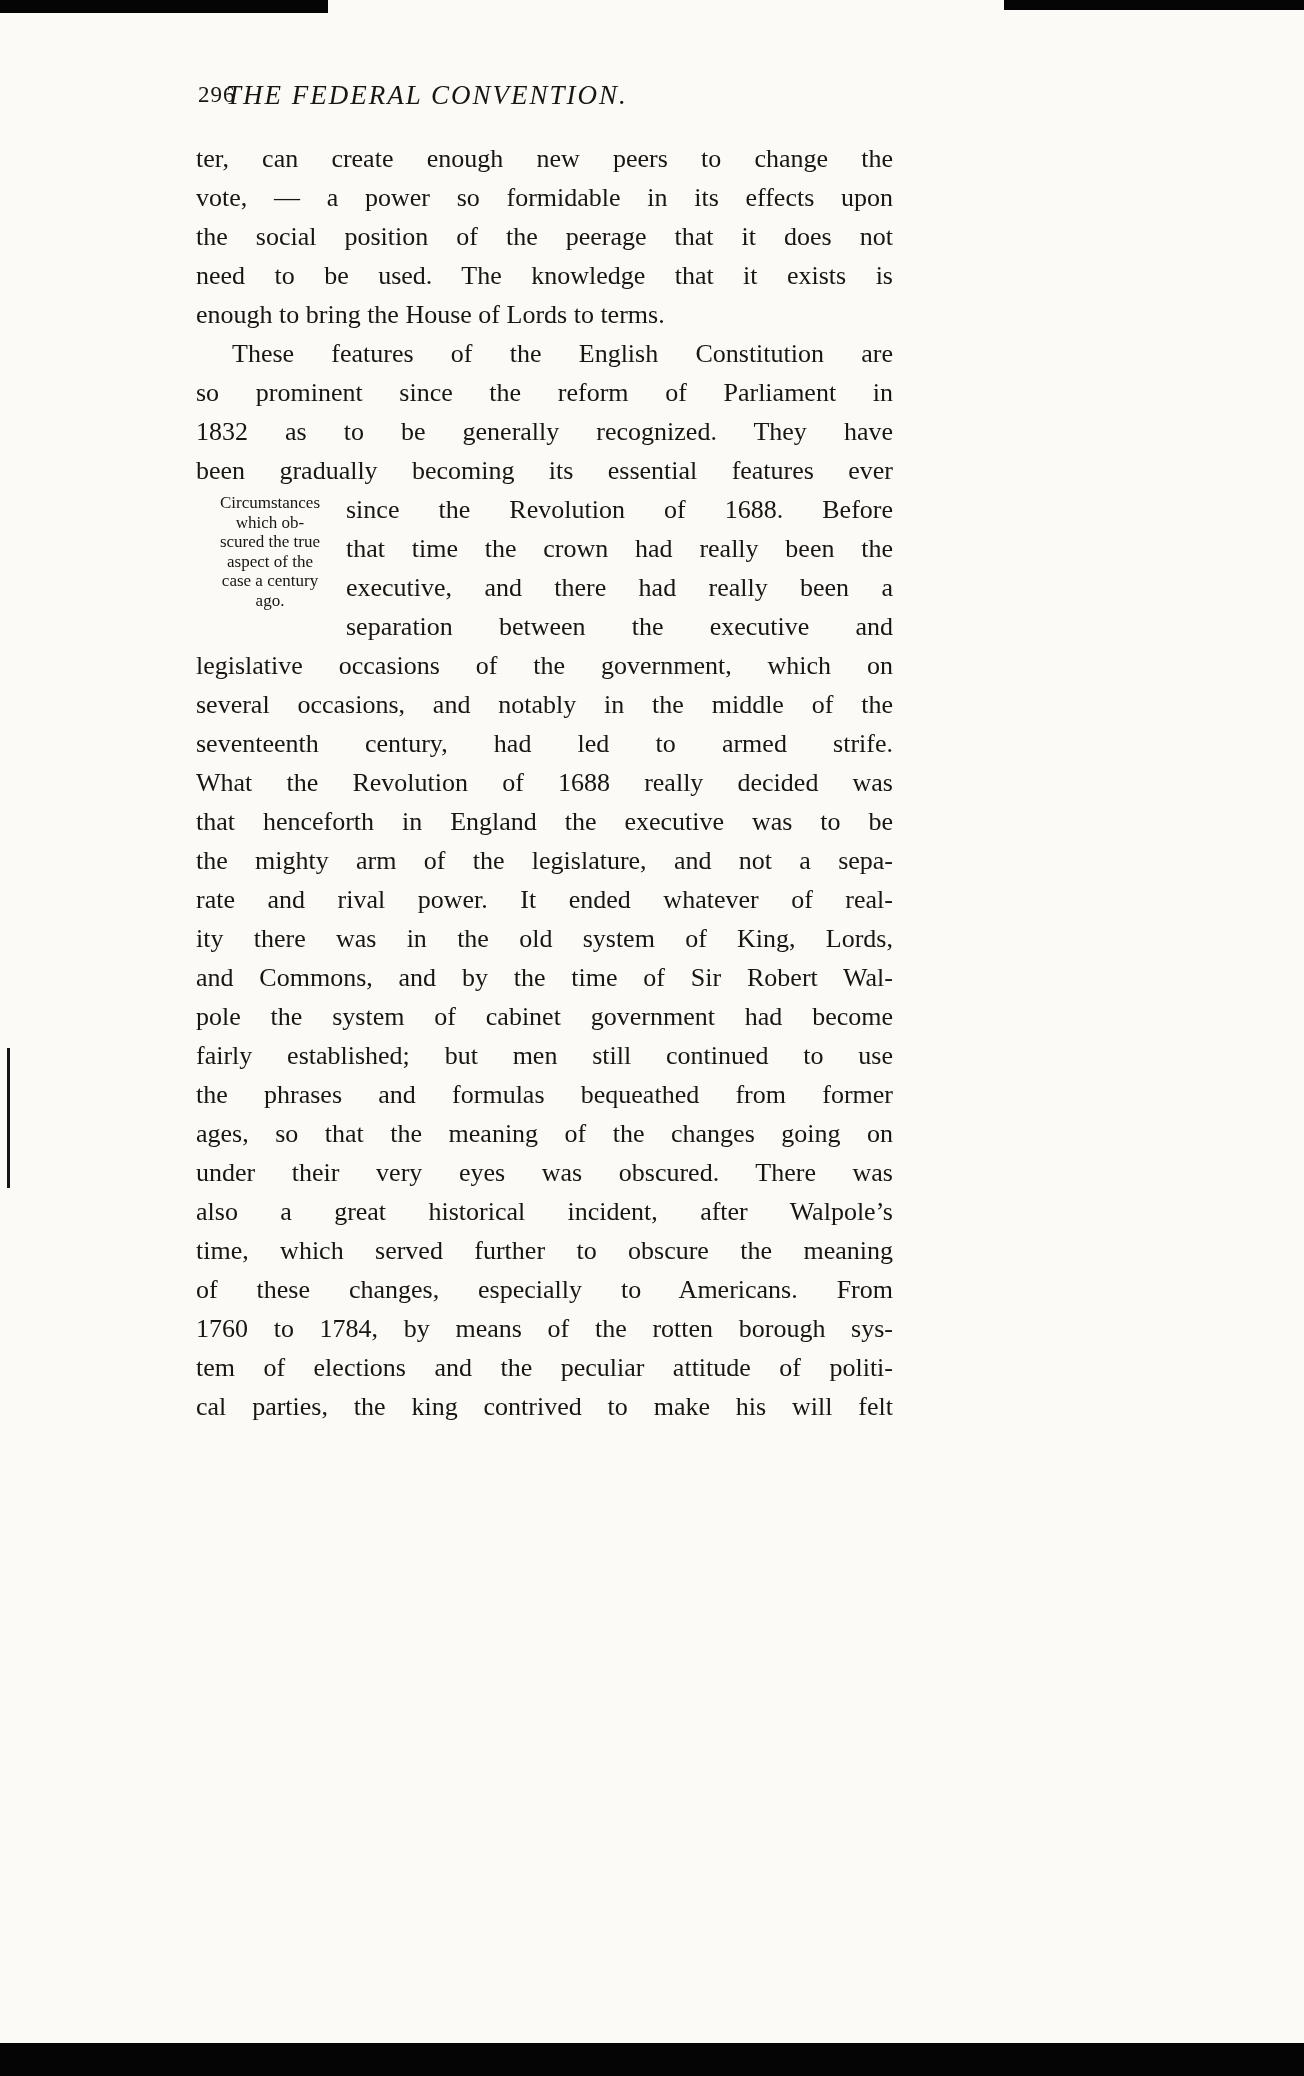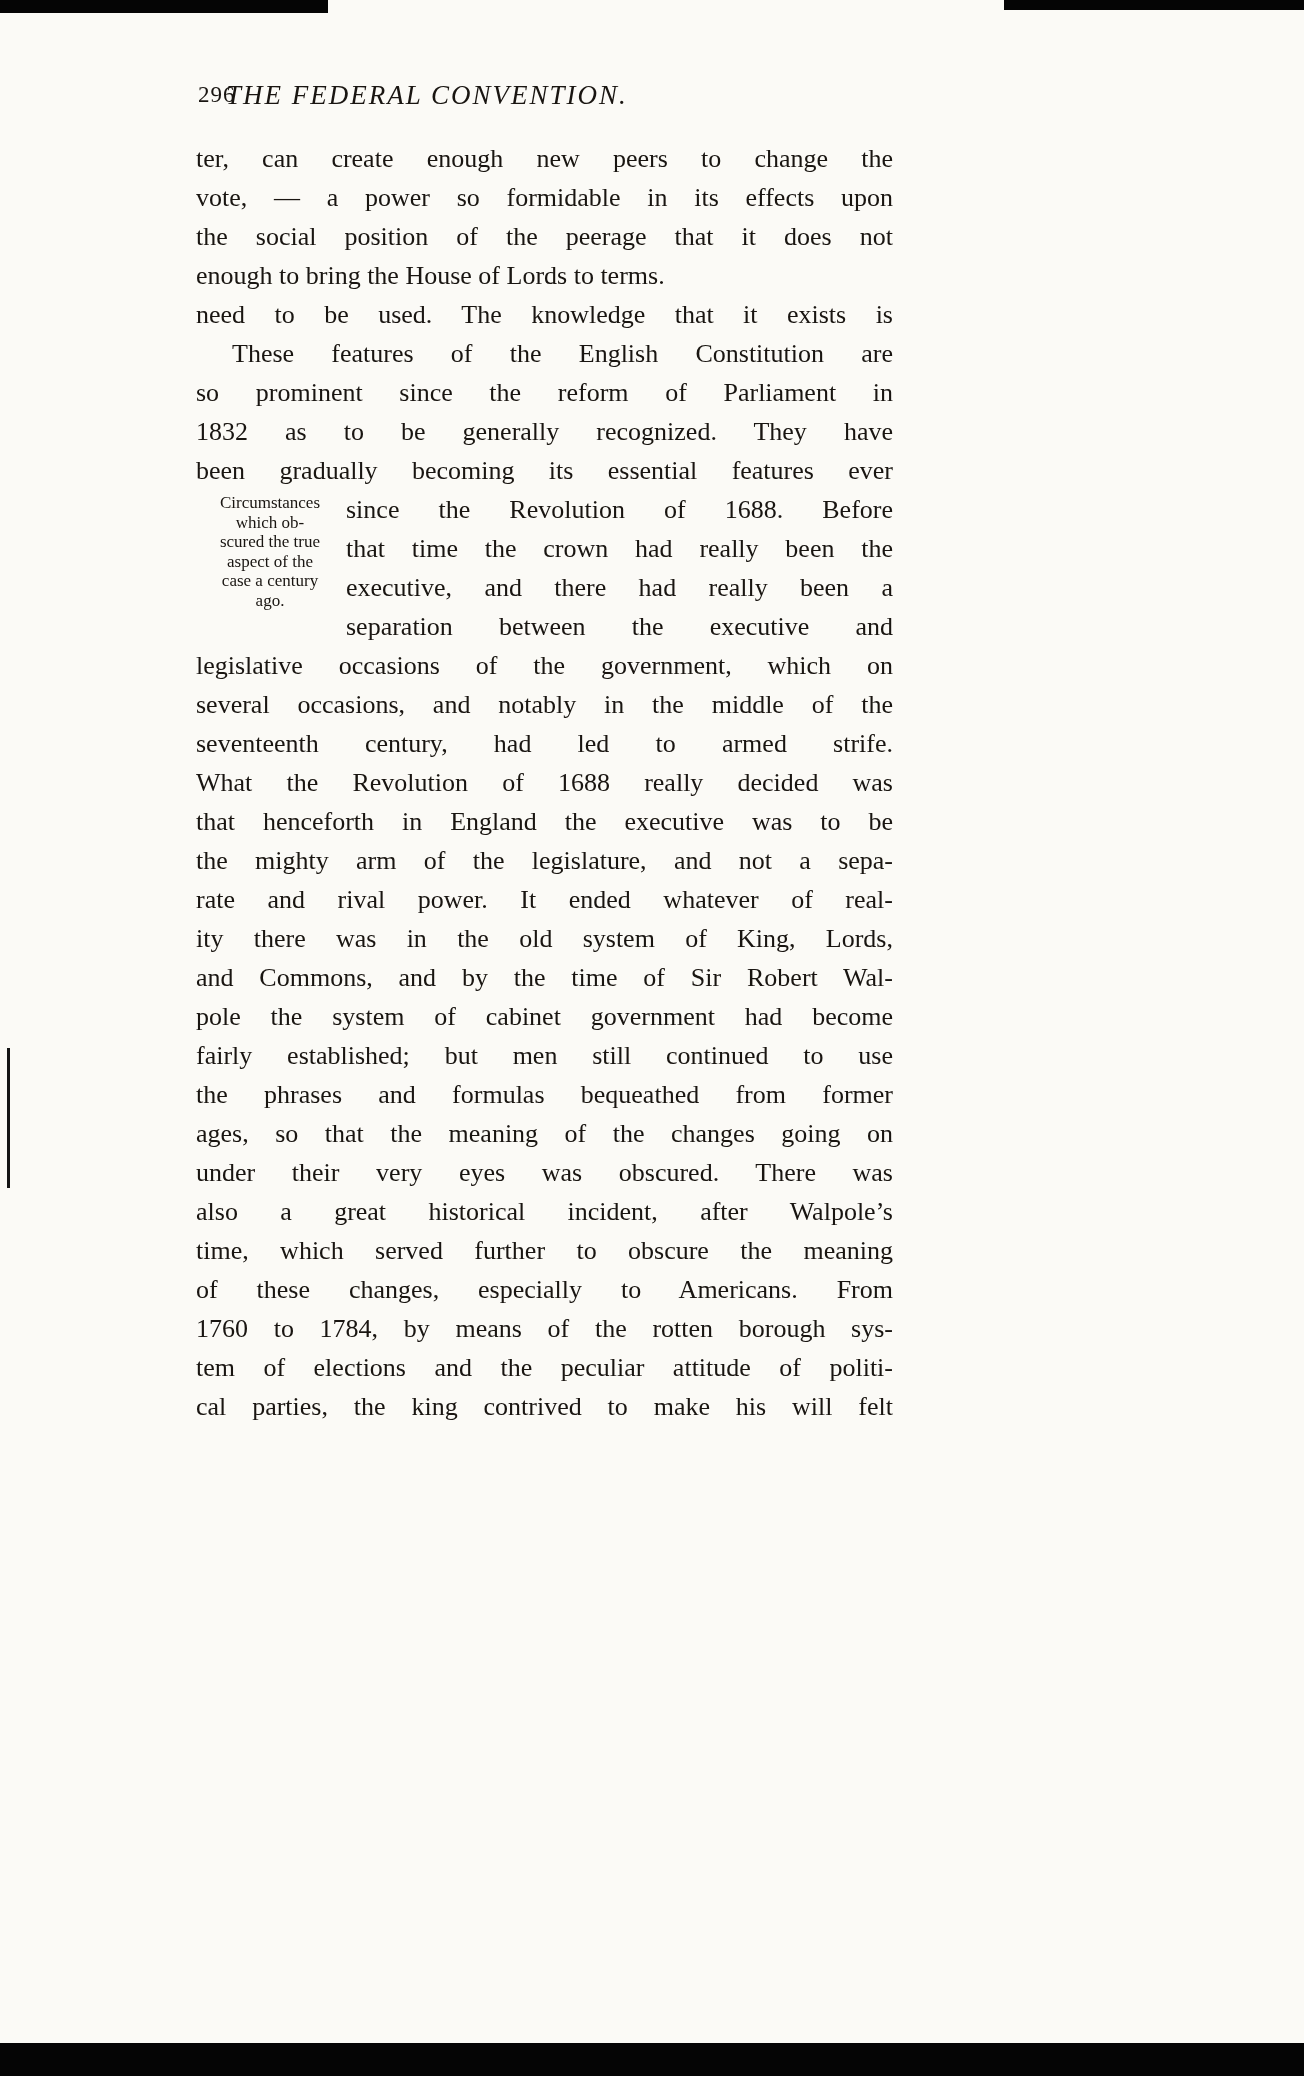--- a/index.html
+++ b/index.html
@@ -94,22 +94,22 @@
       <span class="sidenote-line">which ob-</span>
       <span class="sidenote-line">scured the true</span>
       <span class="sidenote-line">aspect of the</span>
       <span class="sidenote-line">case a century</span>
       <span class="sidenote-line">ago.</span>
     </div>
 <div class="paragraph">
       <div class="line">ter, can create enough new peers to change the</div>
       <div class="line">vote, — a power so formidable in its effects upon</div>
       <div class="line">the social position of the peerage that it does not</div>
+      <div class="line">need to be used.  The knowledge that it exists is</div>
       <div class="line lastline">enough to bring the House of Lords to terms.</div>
-      <div class="line">need to be used.  The knowledge that it exists is</div>
     </div>
     <div class="paragraph">
       <div class="line indent">These features of the English Constitution are</div>
       <div class="line">so prominent since the reform of Parliament in</div>
       <div class="line">1832 as to be generally recognized.  They have</div>
       <div class="line">been gradually becoming its essential features ever</div>
       <div class="line inset">since the Revolution of 1688.  Before</div>
       <div class="line inset">that time the crown had really been the</div>
       <div class="line inset">executive, and there had really been a</div>
       <div class="line inset">separation between the executive and</div>

